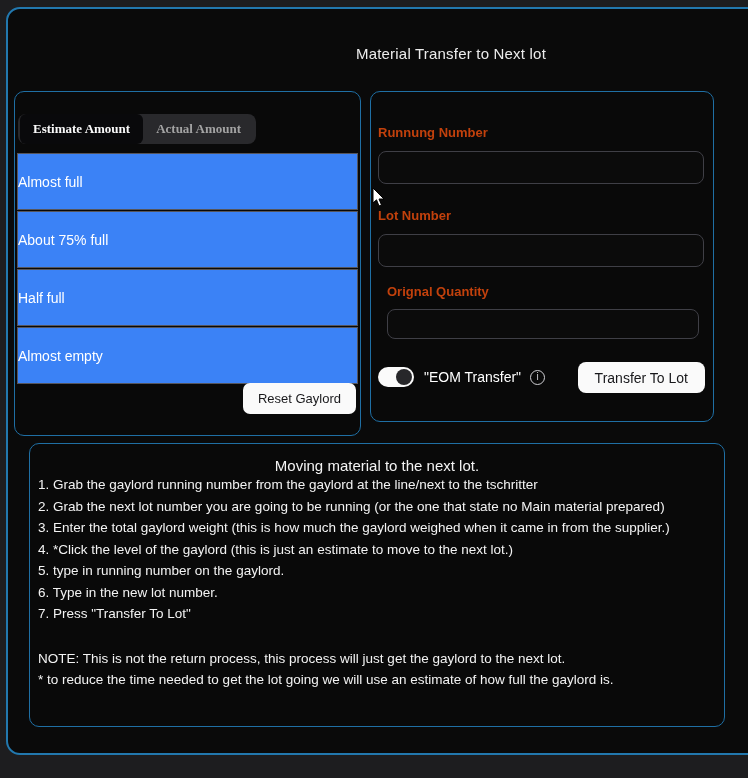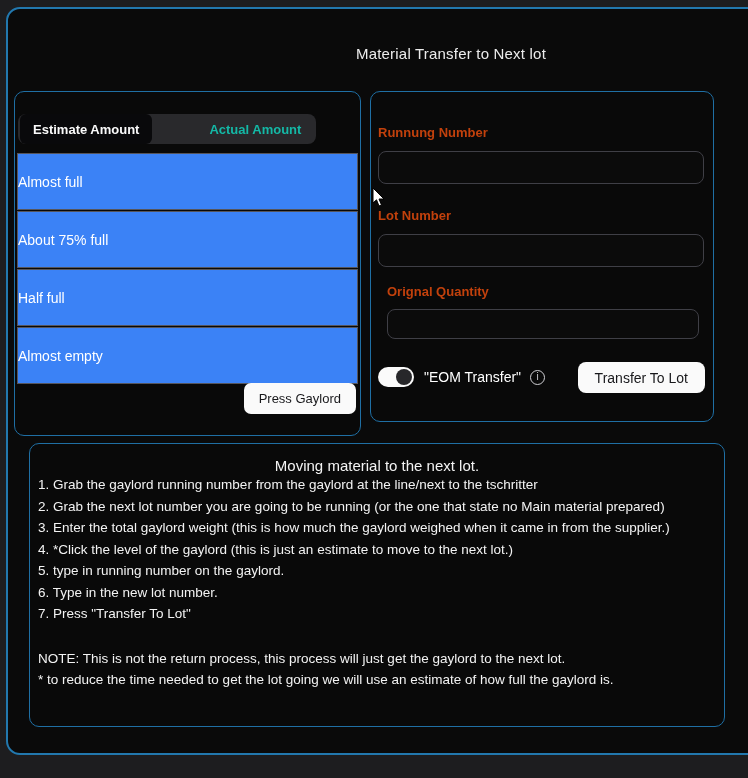--- a/index.html
+++ b/index.html
@@ -43,24 +43,24 @@
   
   .tabs{
     position:absolute;left:3px;top:22px;height:30px;
     display:inline-flex;align-items:center;
     background:#29292c;border-radius:8px;padding:2px;
   }
   .tab{
     height:30px;display:flex;align-items:center;
     padding:0 13px;font-size:13px;border-radius:6px;
     cursor:default;white-space:nowrap;border:none;
-    background:transparent;font-family:Liberation Sans, sans-serif;
+    background:transparent;font-family:Liberation Serif, serif;
   }
   .tab.active{background:#09090b;color:#fafafa;font-weight:700;}
-  .tab.inactive{color:#14b8a6;font-weight:600;margin-left:44px;}
+  .tab.inactive{color:#a3a3a3;font-weight:600;}
 
   
   .levels{position:absolute;left:2px;right:2px;top:61px;}
   .level-btn{
     display:block;width:100%;height:57px;margin-bottom:1px;
     background:#3b82f6;border:1px solid var(--btn-border);
     color:#ffffff;font-size:14px;font-family:inherit;text-align:left;
   }
   .reset-btn{
     position:absolute;right:4px;top:291px;height:31px;padding:0 15px;
@@ -125,21 +125,21 @@
     <div class="tabs">
       <button class="tab active">Estimate Amount</button>
       <button class="tab inactive">Actual Amount</button>
     </div>
     <div class="levels">
       <button class="level-btn">Almost full</button>
       <button class="level-btn">About 75% full</button>
       <button class="level-btn">Half full</button>
       <button class="level-btn">Almost empty</button>
     </div>
-    <button class="reset-btn">Press Gaylord</button>
+    <button class="reset-btn">Reset Gaylord</button>
   </div>
 
   <div class="panel form-panel">
     <div class="form-inner">
       <div class="field-label">Runnung Number</div>
       <input class="text-input" type="text" value="" style="">
 
       <div class="field-label lbl-2">Lot Number</div>
       <input class="text-input" type="text" value="" style="">
 

